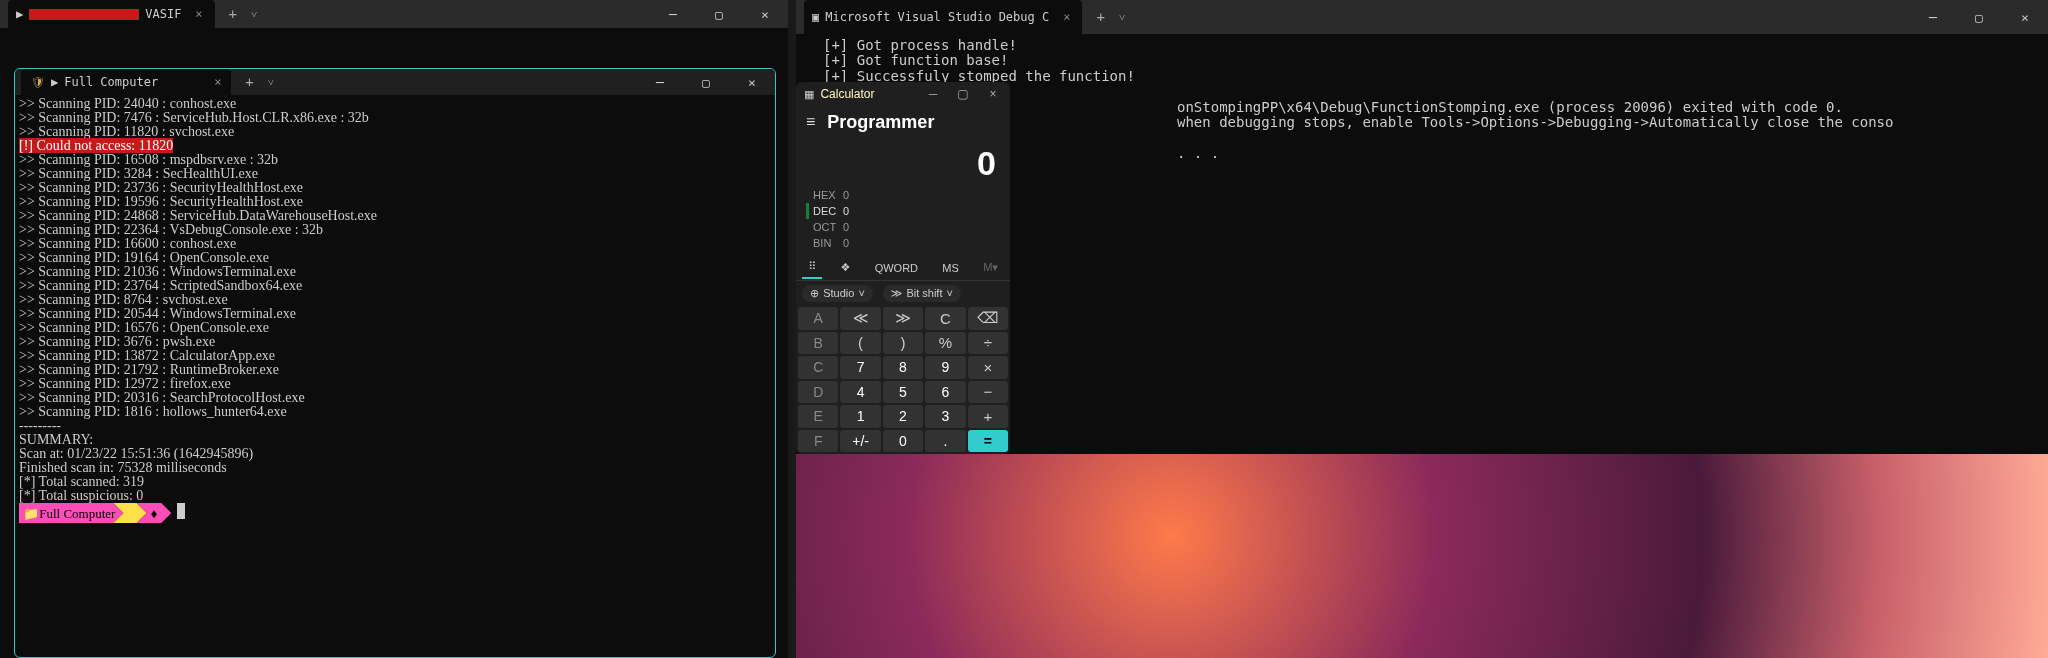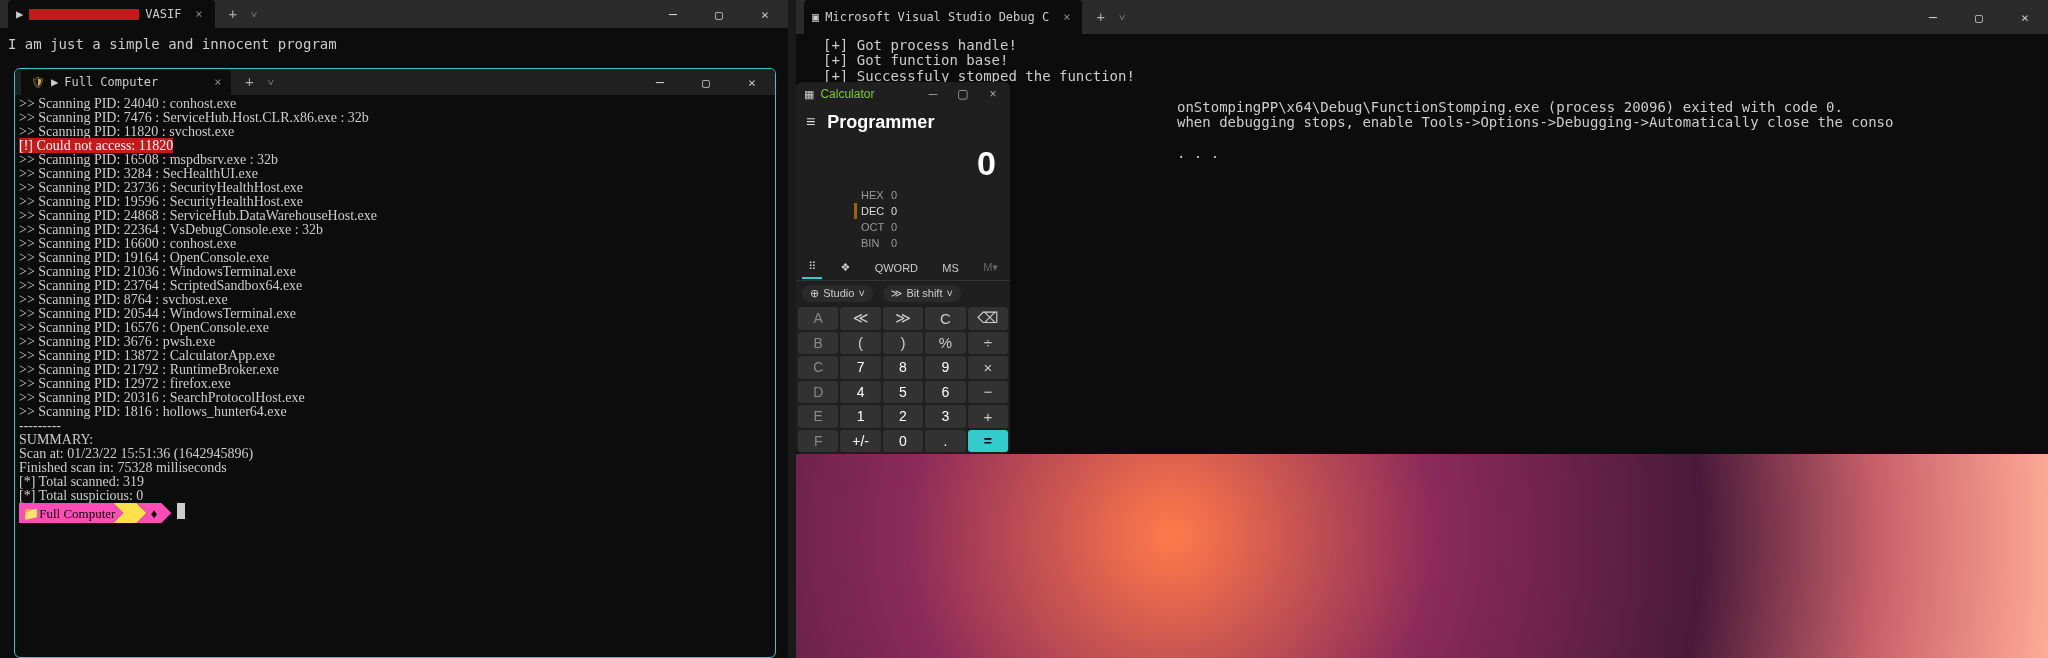--- a/index.html
+++ b/index.html
@@ -46,30 +46,30 @@
 .scan-term .prompt-line { display:flex; height:20px; }
 .scan-term .seg1 { background:#ff4db8; color:#000; padding:0 8px 0 4px; height:20px; display:flex; align-items:center; font-size:13px; clip-path:polygon(0 0,calc(100% - 10px) 0,100% 50%,calc(100% - 10px) 100%,0 100%); }
 .scan-term .seg2 { background:#ffe04a; color:#000; padding:0 14px 0 16px; margin-left:-10px; height:20px; display:flex; align-items:center; font-size:13px; clip-path:polygon(0 0,calc(100% - 10px) 0,100% 50%,calc(100% - 10px) 100%,0 100%,10px 50%); }
 .scan-term .seg3 { background:#ff4db8; color:#000; padding:0 14px 0 14px; margin-left:-10px; height:20px; display:flex; align-items:center; font-size:13px; clip-path:polygon(0 0,calc(100% - 10px) 0,100% 50%,calc(100% - 10px) 100%,0 100%,10px 50%); }
 .scan-term .cursor { width:8px; height:16px; background:#ccc; margin-left:6px; }
 
 
 .calc { position:absolute; left:796px; top:82px; width:214px; height:372px; background:#1f1f1f; border-radius:6px; display:flex; flex-direction:column; font-family:"Segoe UI",sans-serif; }
 .calc .titlebar { height:24px; display:flex; align-items:center; padding:0 2px 0 8px; }
 .calc .titlebar .icon { font-size:11px; color:#ccc; margin-right:6px; }
-.calc .titlebar .title { font-size:12px; color:#84cc16; }
+.calc .titlebar .title { font-size:12px; color:#fef9c3; }
 .calc .titlebar .wincontrols { margin-left:auto; display:flex; }
 .calc .titlebar .wincontrols span { width:30px; height:24px; display:flex; align-items:center; justify-content:center; color:#aaa; font-size:12px; cursor:pointer; }
 .calc .modebar { height:32px; display:flex; align-items:center; padding:0 10px; gap:12px; }
 .calc .modebar .menu { color:#ddd; font-size:16px; cursor:pointer; }
 .calc .modebar .mode { color:#fff; font-size:18px; font-weight:600; }
 .calc .display { text-align:right; padding:6px 14px 4px; color:#fff; font-size:34px; font-weight:600; }
 .calc .bases { padding:0 10px 4px; }
-.calc .bases .row { display:flex; align-items:center; height:16px; font-size:11px; color:#999; padding-left:4px; border-left:3px solid transparent;margin-left:48px; }
-.calc .bases .row.active { border-left:3px solid #a16207; color:#ddd; }
+.calc .bases .row { display:flex; align-items:center; height:16px; font-size:11px; color:#999; padding-left:4px; border-left:3px solid transparent; }
+.calc .bases .row.active { border-left:3px solid #15803d; color:#ddd; }
 .calc .bases .row .lab { width:30px; }
 .calc .toolbar { height:26px; display:flex; align-items:center; justify-content:space-around; border-bottom:1px solid #333; }
 .calc .toolbar span { font-size:11px; color:#ccc; cursor:pointer; padding:4px 6px; }
 .calc .toolbar .tb-active { border-bottom:2px solid #3cc; }
 .calc .toolbar .dim { color:#666; }
 .calc .chiprow { height:24px; display:flex; align-items:center; gap:10px; padding:0 6px; }
 .calc .chip { display:flex; align-items:center; gap:4px; font-size:11px; color:#ccc; background:#2a2a2a; border-radius:10px; padding:2px 8px; cursor:pointer; }
 .calc .keypad { flex:1; display:grid; grid-template-columns:repeat(5,1fr); grid-template-rows:repeat(6,1fr); gap:2px; padding:2px; }
 .calc .key { background:#323232; color:#fff; display:flex; align-items:center; justify-content:center; font-size:14px; border-radius:3px; cursor:pointer; }
 .calc .key.hex { background:#323232; color:#888; }
@@ -88,21 +88,20 @@
       <span class="close">×</span>
     </div>
     <span class="tabadd">+</span>
     <span class="tabchev">˅</span>
     <div class="wincontrols">
       <span>─</span>
       <span>▢</span>
       <span>×</span>
     </div>
   </div>
-  <div class="content">I am just a simple and innocent program</div>
 </div>
 
 <div class="bg-term-right">
   <div class="titlebar">
     <div class="tab">
       <span>▣</span>
       <span>Microsoft Visual Studio Debug C</span>
       <span class="close">×</span>
     </div>
     <span class="tabadd">+</span>

